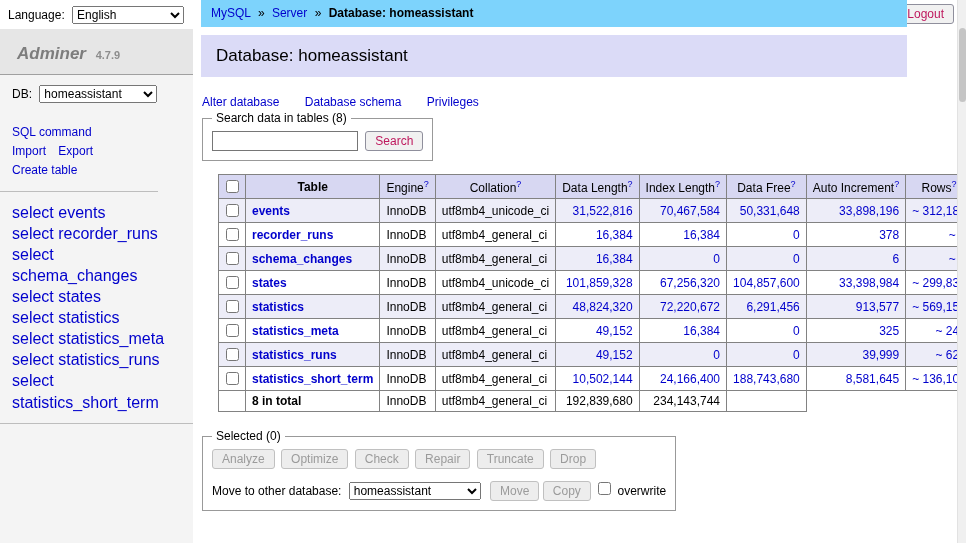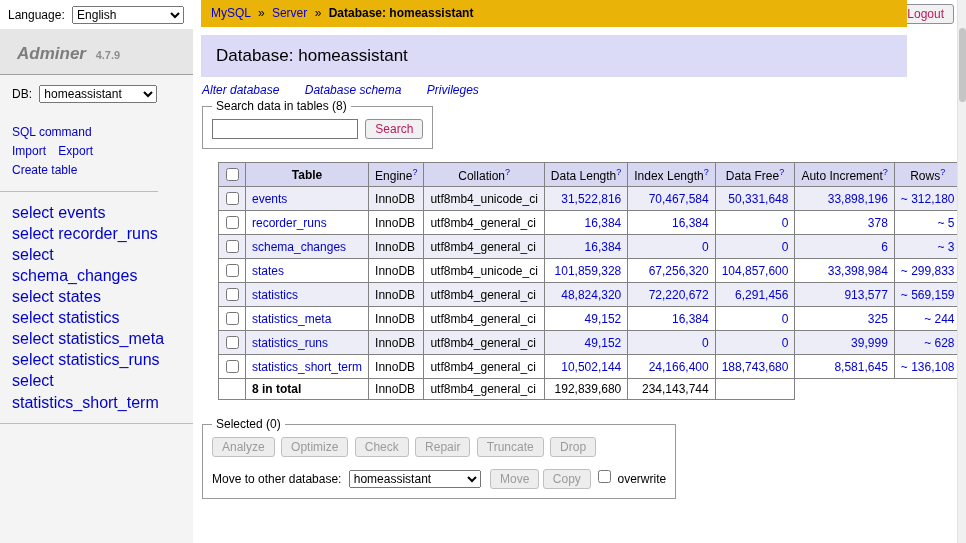--- a/index.html
+++ b/index.html
@@ -21,53 +21,53 @@
   .brandbar .version { font-size: 11px; color: #8d8d8d; margin-left: 3px; }
   .menu-section { padding: 10px 12px; }
   .menu-section.bordered { border-bottom: 1px solid #bdbdbd; }
   .db-row select { width: 118px; font-size: 12px; margin-left: 4px; }
   .action-links { width: 158px; line-height: 1.6; }
   .action-links a { margin-right: 9px; white-space: nowrap; }
   .table-links a { display: block; line-height: 1.32; font-size: 16px; }
 
   
   .main { position: absolute; left: 201px; top: 0; width: 706px; }
-  .breadcrumb { background: #eab308; padding: 6px 10px; height: 27px; white-space: nowrap; }
+  .breadcrumb { background: #7dd3fc; padding: 6px 10px; height: 27px; white-space: nowrap; }
   .breadcrumb .sep { color: #000; margin: 0 4px; }
   .breadcrumb b { font-weight: bold; }
   .logout-btn { position: absolute; top: 4px; right: 12px; }
 
   button, .btn {
     font-family: "Liberation Sans", "DejaVu Sans", sans-serif;
     font-size: 12px; padding: 2px 9px; color: #be185d;
     background: #f1f1f1; border: 1px solid #8f8f9c; border-radius: 3px;
   }
   button:disabled { color: #9b9b9b; background: #ededed; border-color: #c0c0c0; }
 
   h2.page-title {
     margin: 8px 0 0; padding: 11px 15px; background: #dbdbf7;
     font-size: 17px; font-weight: normal; color: #000;
   }
-  .top-links { margin: 6px 0 0 1px; font-style: italic; }
+  .top-links { margin: 18px 0 0 1px; }
   .top-links a { margin-right: 22px; }
   h3 { font-weight: normal; font-size: 15px; margin: 18px 0 9px 0; }
 
   fieldset { border: 1px solid #999; margin: 2px 0 0 1px; padding: 6px 9px 9px; width: fit-content; }
   legend { font-size: 12px; padding: 0 4px; }
   .search-fs input[type="text"] { width: 146px; height: 20px; border: 1px solid #767676; font-size: 12px; padding: 1px 4px; }
   .search-fs button { margin-left: 4px; }
 
   .table-wrap { margin: 13px 0 0 17px; }
   table { border-collapse: collapse; font-size: 12px; }
   th, td { border: 1px solid #828282; padding: 3px 6px; height: 21px; font-weight: normal; text-align: left; white-space: nowrap; }
   thead th, thead td { background: #d7d7f2; text-align: center; }
   thead th.name-col { font-weight: bold; }
   sup a { font-size: 9px; }
   tbody th.tname { font-weight: bold; }
-  tbody th.tname a { font-weight: normal; }
+  tbody th.tname a { font-weight: bold; }
   tbody tr:nth-child(odd) th, tbody tr:nth-child(odd) td { background: #ededf8; }
   td.num, th.num { text-align: right; }
   td.chk { text-align: center; padding: 2px 3px; }
   tfoot th { font-weight: bold; }
   .w-chk { width: 21px; } .w-table { width: 114px; } .w-engine { width: 46px; }
   .w-coll { width: 98px; } .w-dlen { width: 68px; } .w-ilen { width: 70px; }
   .w-dfree { width: 62px; } .w-ai { width: 80px; text-align: right; } .w-rows { width: 56px; }
 
   .selected-fs { margin-top: 17px; }
   .selected-fs .btn-row button { margin-right: 3px; }

